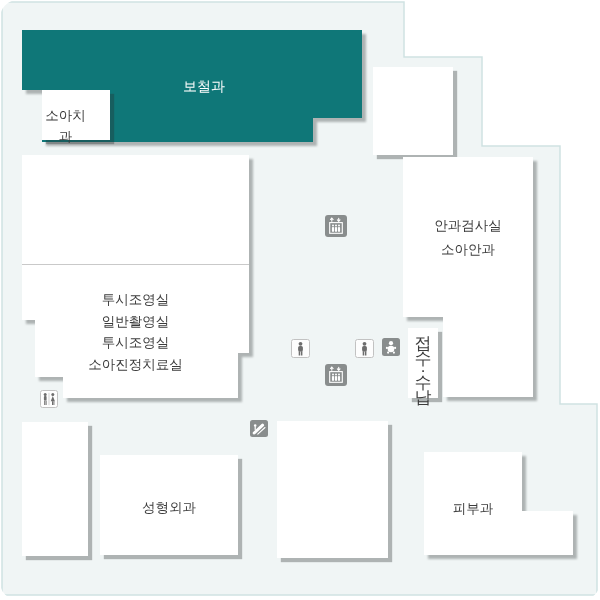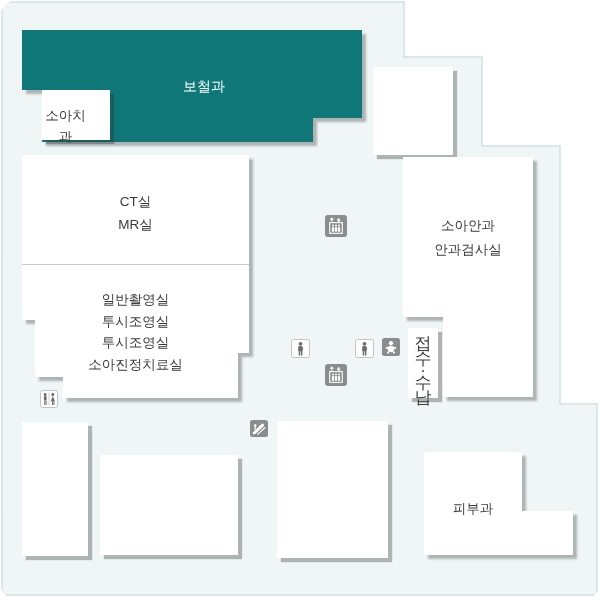--- a/index.html
+++ b/index.html
@@ -38,49 +38,46 @@
 
   <div class="box" style="left:42px;top:90px;width:68px;height:50px;"></div>
   <div class="label" style="left:42px;top:105px;width:47px;">소아치과</div>
 
   <div class="box" style="left:373px;top:67px;width:80px;height:88px;"></div>
 
   <div class="shape-wrap" style="left:22px;top:155px;width:227px;height:243px;">
     <div class="shape" style="clip-path:polygon(0 0,227px 0,227px 198px,216px 198px,216px 243px,41px 243px,41px 222px,13px 222px,13px 165px,0 165px);"></div>
   </div>
   <div class="divider" style="left:22px;top:264px;width:227px;height:1px;"></div>
-  <div class="label lh23" style="left:22px;top:190px;width:227px;">
-    <span>CT실</span>
-    <span>MR실</span>
-  </div>
   <div class="label lh215" style="left:22px;top:289px;width:227px;">
+    <span>투시조영실</span>
     <span>일반촬영실</span>
-    <span>투시조영실</span>
     <span>투시조영실</span>
     <span>소아진정치료실</span>
   </div>
 
   <div class="shape-wrap" style="left:403px;top:157px;width:130px;height:240px;">
     <div class="shape" style="clip-path:polygon(0 0,130px 0,130px 240px,40px 240px,40px 160px,0 160px);"></div>
   </div>
   <div class="label lh235" style="left:403px;top:214px;width:130px;">
+    <span>안과검사실</span>
     <span>소아안과</span>
-    <span>안과검사실</span>
   </div>
 
   <div class="box" style="left:408px;top:328px;width:30px;height:70px;"></div>
   <div class="label reception" style="left:408px;top:336px;width:30px;">
     <span>접수</span>
     <span class="dot">·</span>
     <span>수납</span>
   </div>
 
   <div class="box" style="left:22px;top:422px;width:66px;height:134px;"></div>
 
   <div class="box" style="left:100px;top:455px;width:138px;height:100px;"></div>
+  <div class="label" style="left:100px;top:497px;width:138px;">성형외과</div>
 
   <div class="box" style="left:277px;top:421px;width:111px;height:137px;"></div>
 
   <div class="shape-wrap" style="left:424px;top:452px;width:149px;height:103px;">
     <div class="shape" style="clip-path:polygon(0 0,98px 0,98px 59px,149px 59px,149px 103px,0 103px);"></div>
   </div>
   <div class="label" style="left:424px;top:498px;width:98px;">피부과</div>
 
   <svg class="icon" style="left:325px;top:215px;" width="22" height="22" viewBox="0 0 22 22">
     <rect width="22" height="22" rx="3" fill="#898d8d"></rect>

